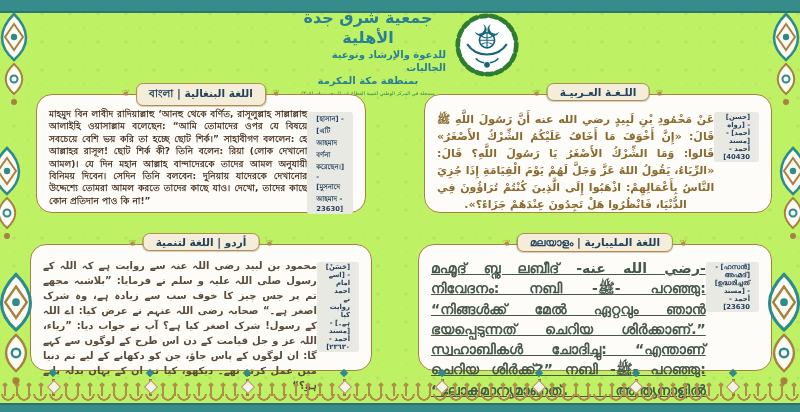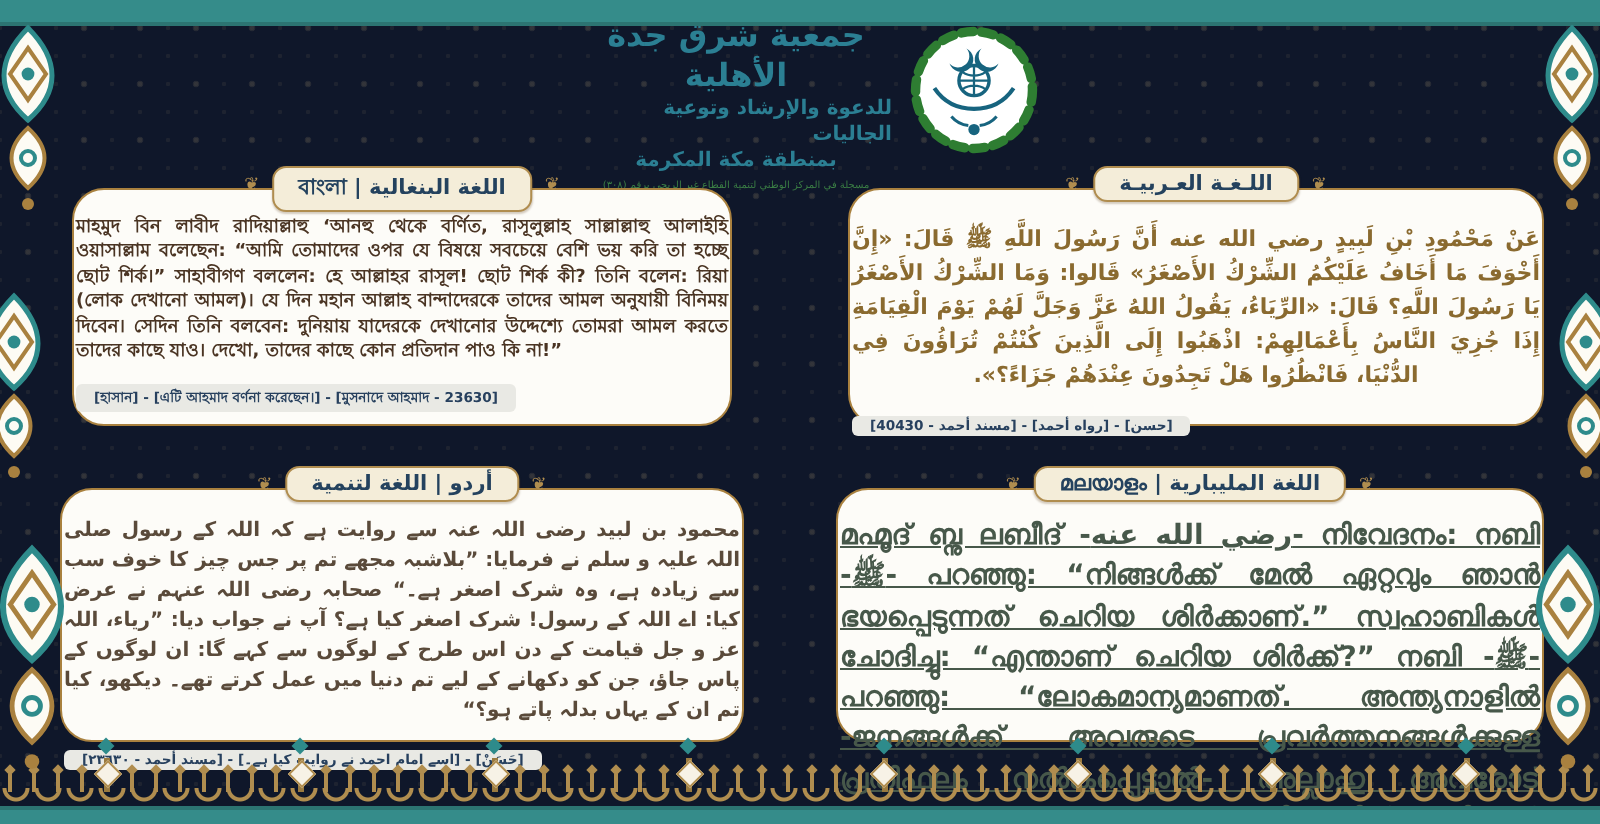--- a/index.html
+++ b/index.html
@@ -1,17 +1,17 @@
 <!DOCTYPE html>
 <html><head>
 <meta charset="utf-8">
 <style>
   * { margin:0; padding:0; box-sizing:border-box; }
   body { margin:0; background:#ddd; font-family:"DejaVu Sans", sans-serif; }
-  .canvas { position:relative; width:800px; height:412px; background:#0f172a; overflow:hidden; }
+  .canvas { position:relative; width:800px; height:412px; background:#bef264; overflow:hidden; }
   .canvas::before { content:''; position:absolute; inset:0;
     background-image:
       radial-gradient(circle, rgba(176,156,116,.14) 1.6px, transparent 1.8px),
       radial-gradient(circle, rgba(176,156,116,.09) 1px, transparent 1.2px);
     background-size:28px 28px, 14px 14px; background-position:0 0, 7px 7px; pointer-events:none; }
 
   .band-top { position:absolute; top:0; left:0; right:0; height:13px; background:#358c8a; border-bottom:2px solid #2c7472; z-index:3; }
   .band-bottom { position:absolute; bottom:0; left:0; right:0; height:9px; background:#358c8a; border-top:2px solid #2c7472; z-index:3; }
 
   .fringe-base { position:absolute; left:0; right:0; bottom:9px; height:9px; z-index:3;
@@ -45,21 +45,21 @@
   #panel-arabic    { left:424px; top:94px;  width:348px; height:119px; }
   #panel-urdu      { left:30px;  top:244px; width:342px; height:127px; }
   #panel-malayalam { left:418px; top:244px; width:354px; height:127px; }
 
   .tab { position:absolute; top:-12px; left:50%; transform:translateX(-50%); background:#f4edd9; border:1px solid #b08d4f;
          border-radius:7px; padding:2px 12px; font-size:10.5px; font-weight:bold; color:#24425e; white-space:nowrap;
          box-shadow:0 1px 1px rgba(90,60,20,.25); }
   .fl { color:#b08d4f; font-size:9px; position:absolute; top:4px; }
   .fl.left { left:-15px; } .fl.right { right:-15px; }
 
-  .content { padding:13px 1px 4px; height:100%; display:flex; flex-direction:column; }
+  .content { padding:13px 12px 4px; height:100%; display:flex; flex-direction:row; }
   .body { text-align:justify; }
   .body.bengali   { font-size:9px;   line-height:1.38; font-weight:bold; color:#4a3423; }
   .body.arabic    { font-size:11px;  line-height:1.55; font-weight:bold; color:#8a6a2f; text-align-last:center; padding-top:3px; }
   .body.urdu      { font-size:10px;  line-height:1.5;  font-weight:bold; color:#5a4a3a; }
   .body.malayalam { font-size:14px; line-height:1.45; font-weight:bold; color:#47584a;text-decoration:underline; }
   .cite-row { margin-top:4px; }
   .cite { display:inline-block; background:#e9e9e4; border-radius:3px; padding:1px 9px; font-size:6.8px; font-weight:bold; color:#27405e; }
 </style>
 </head>
 <body>

